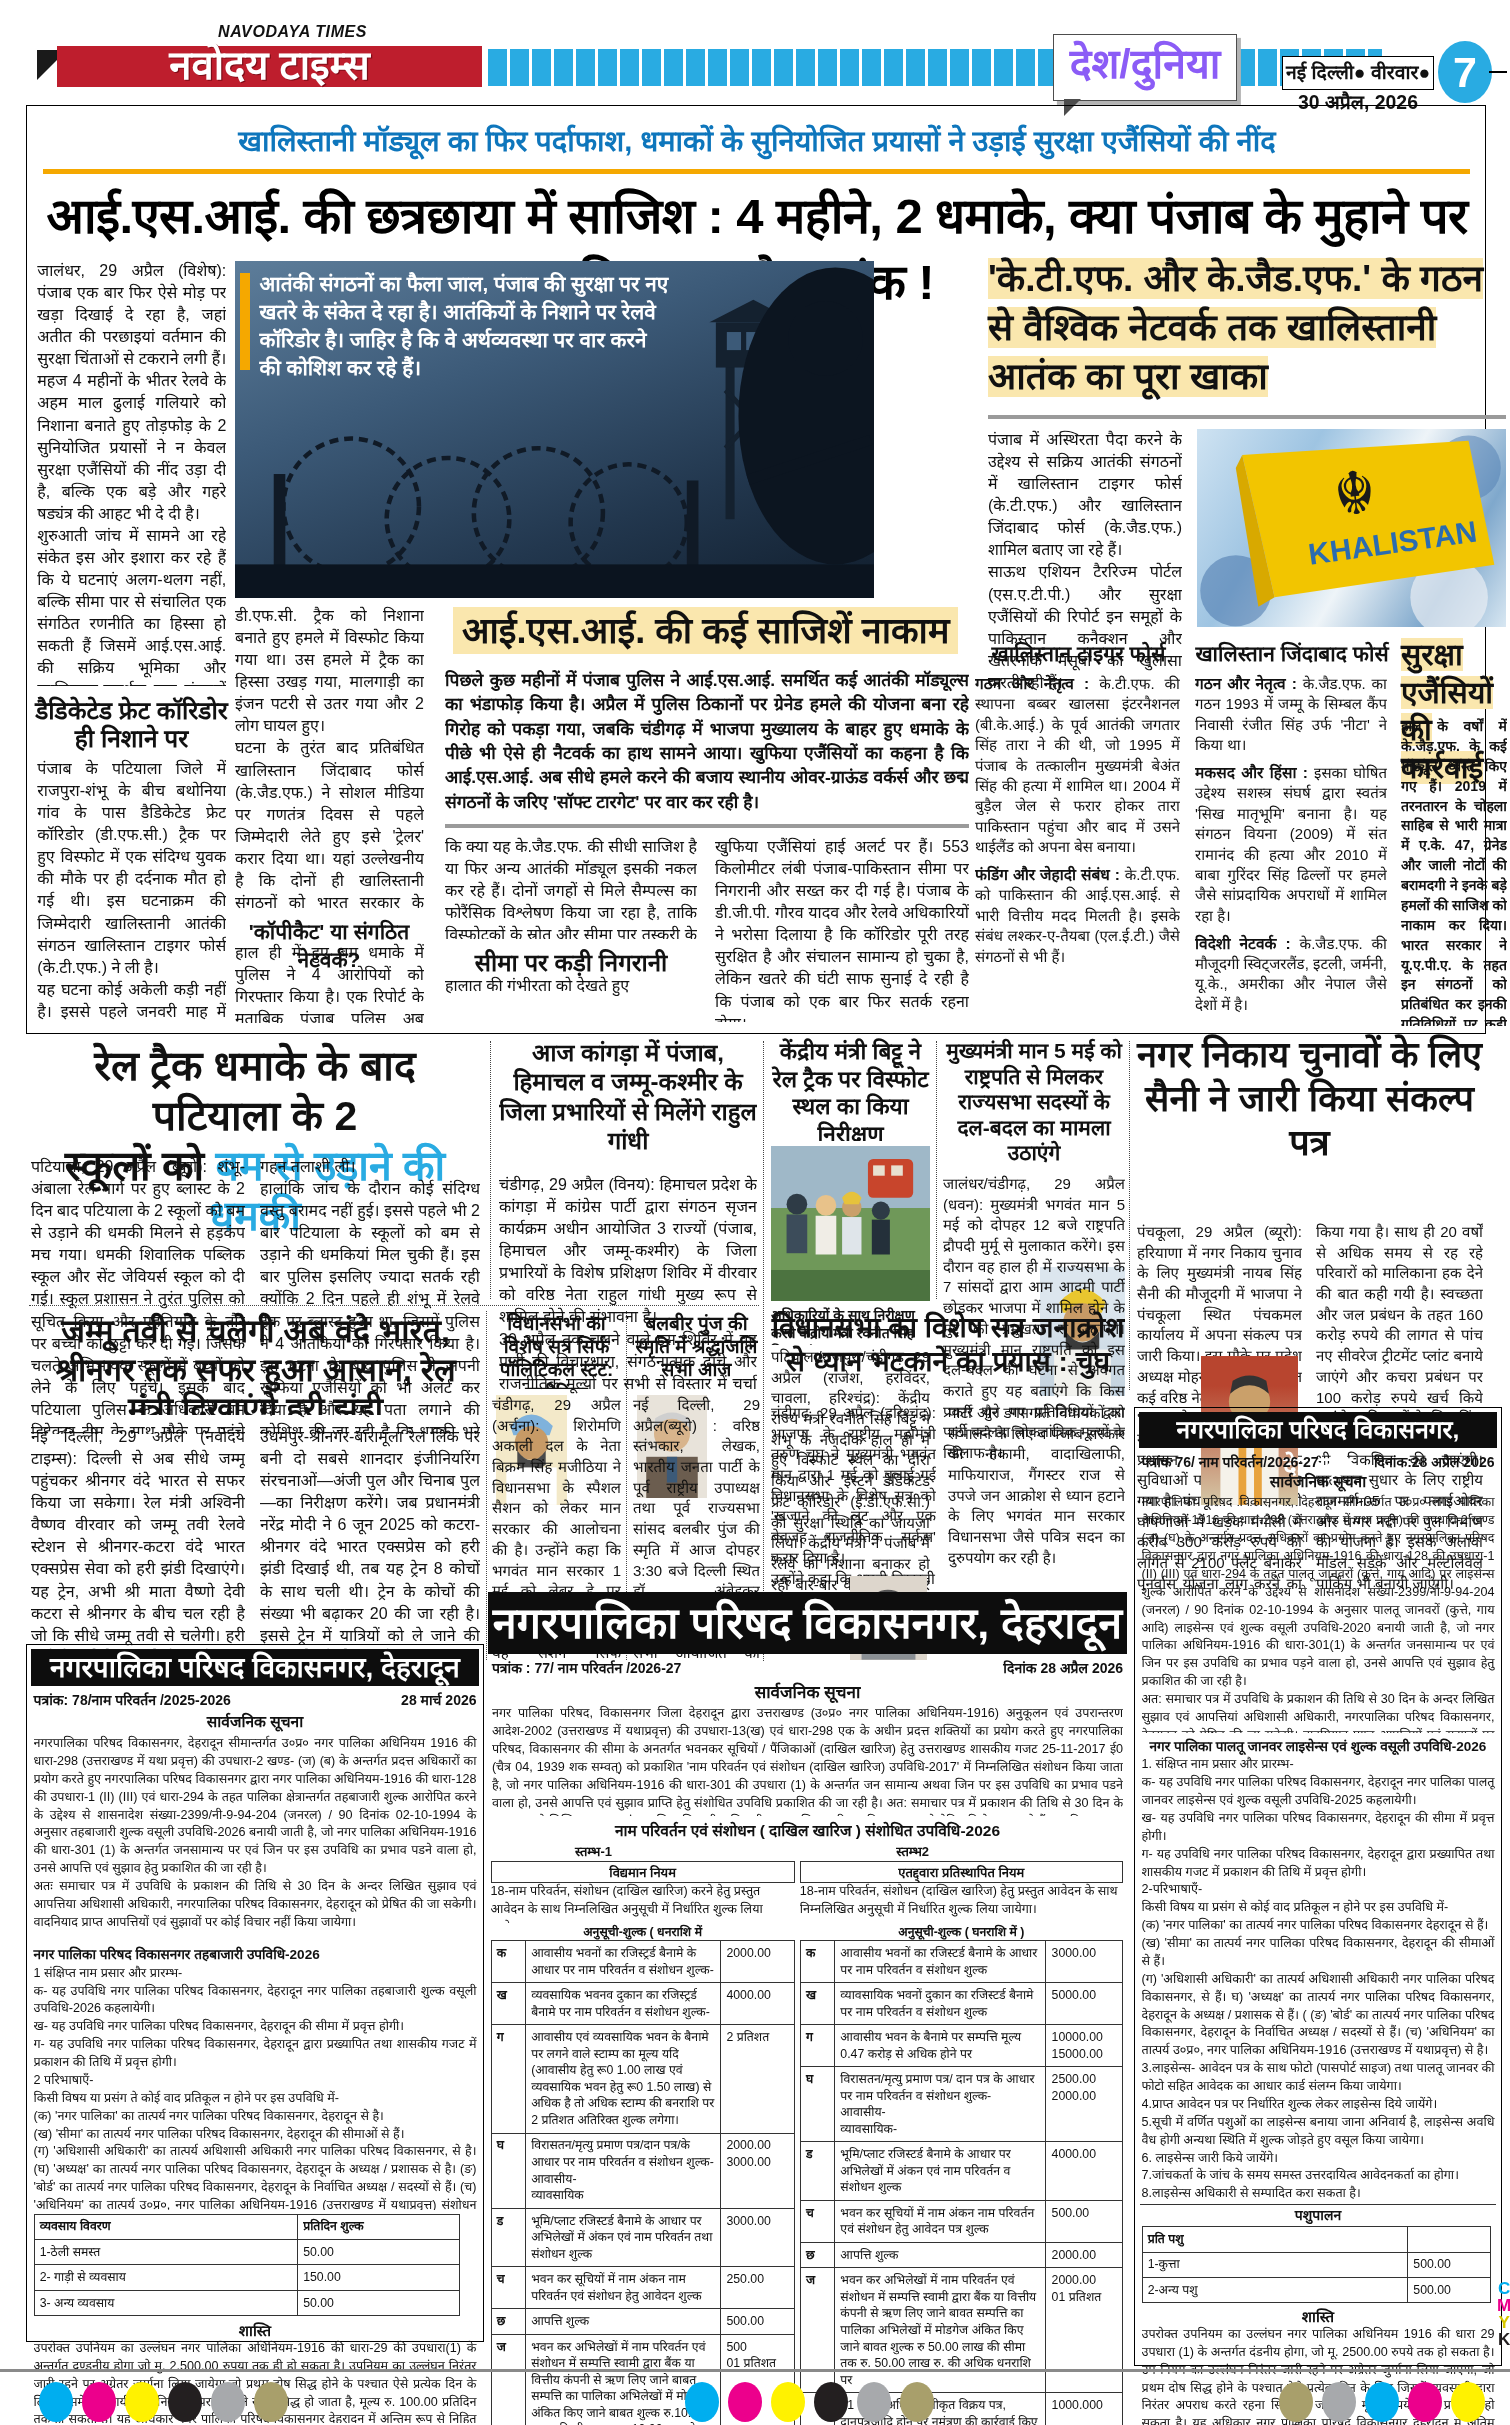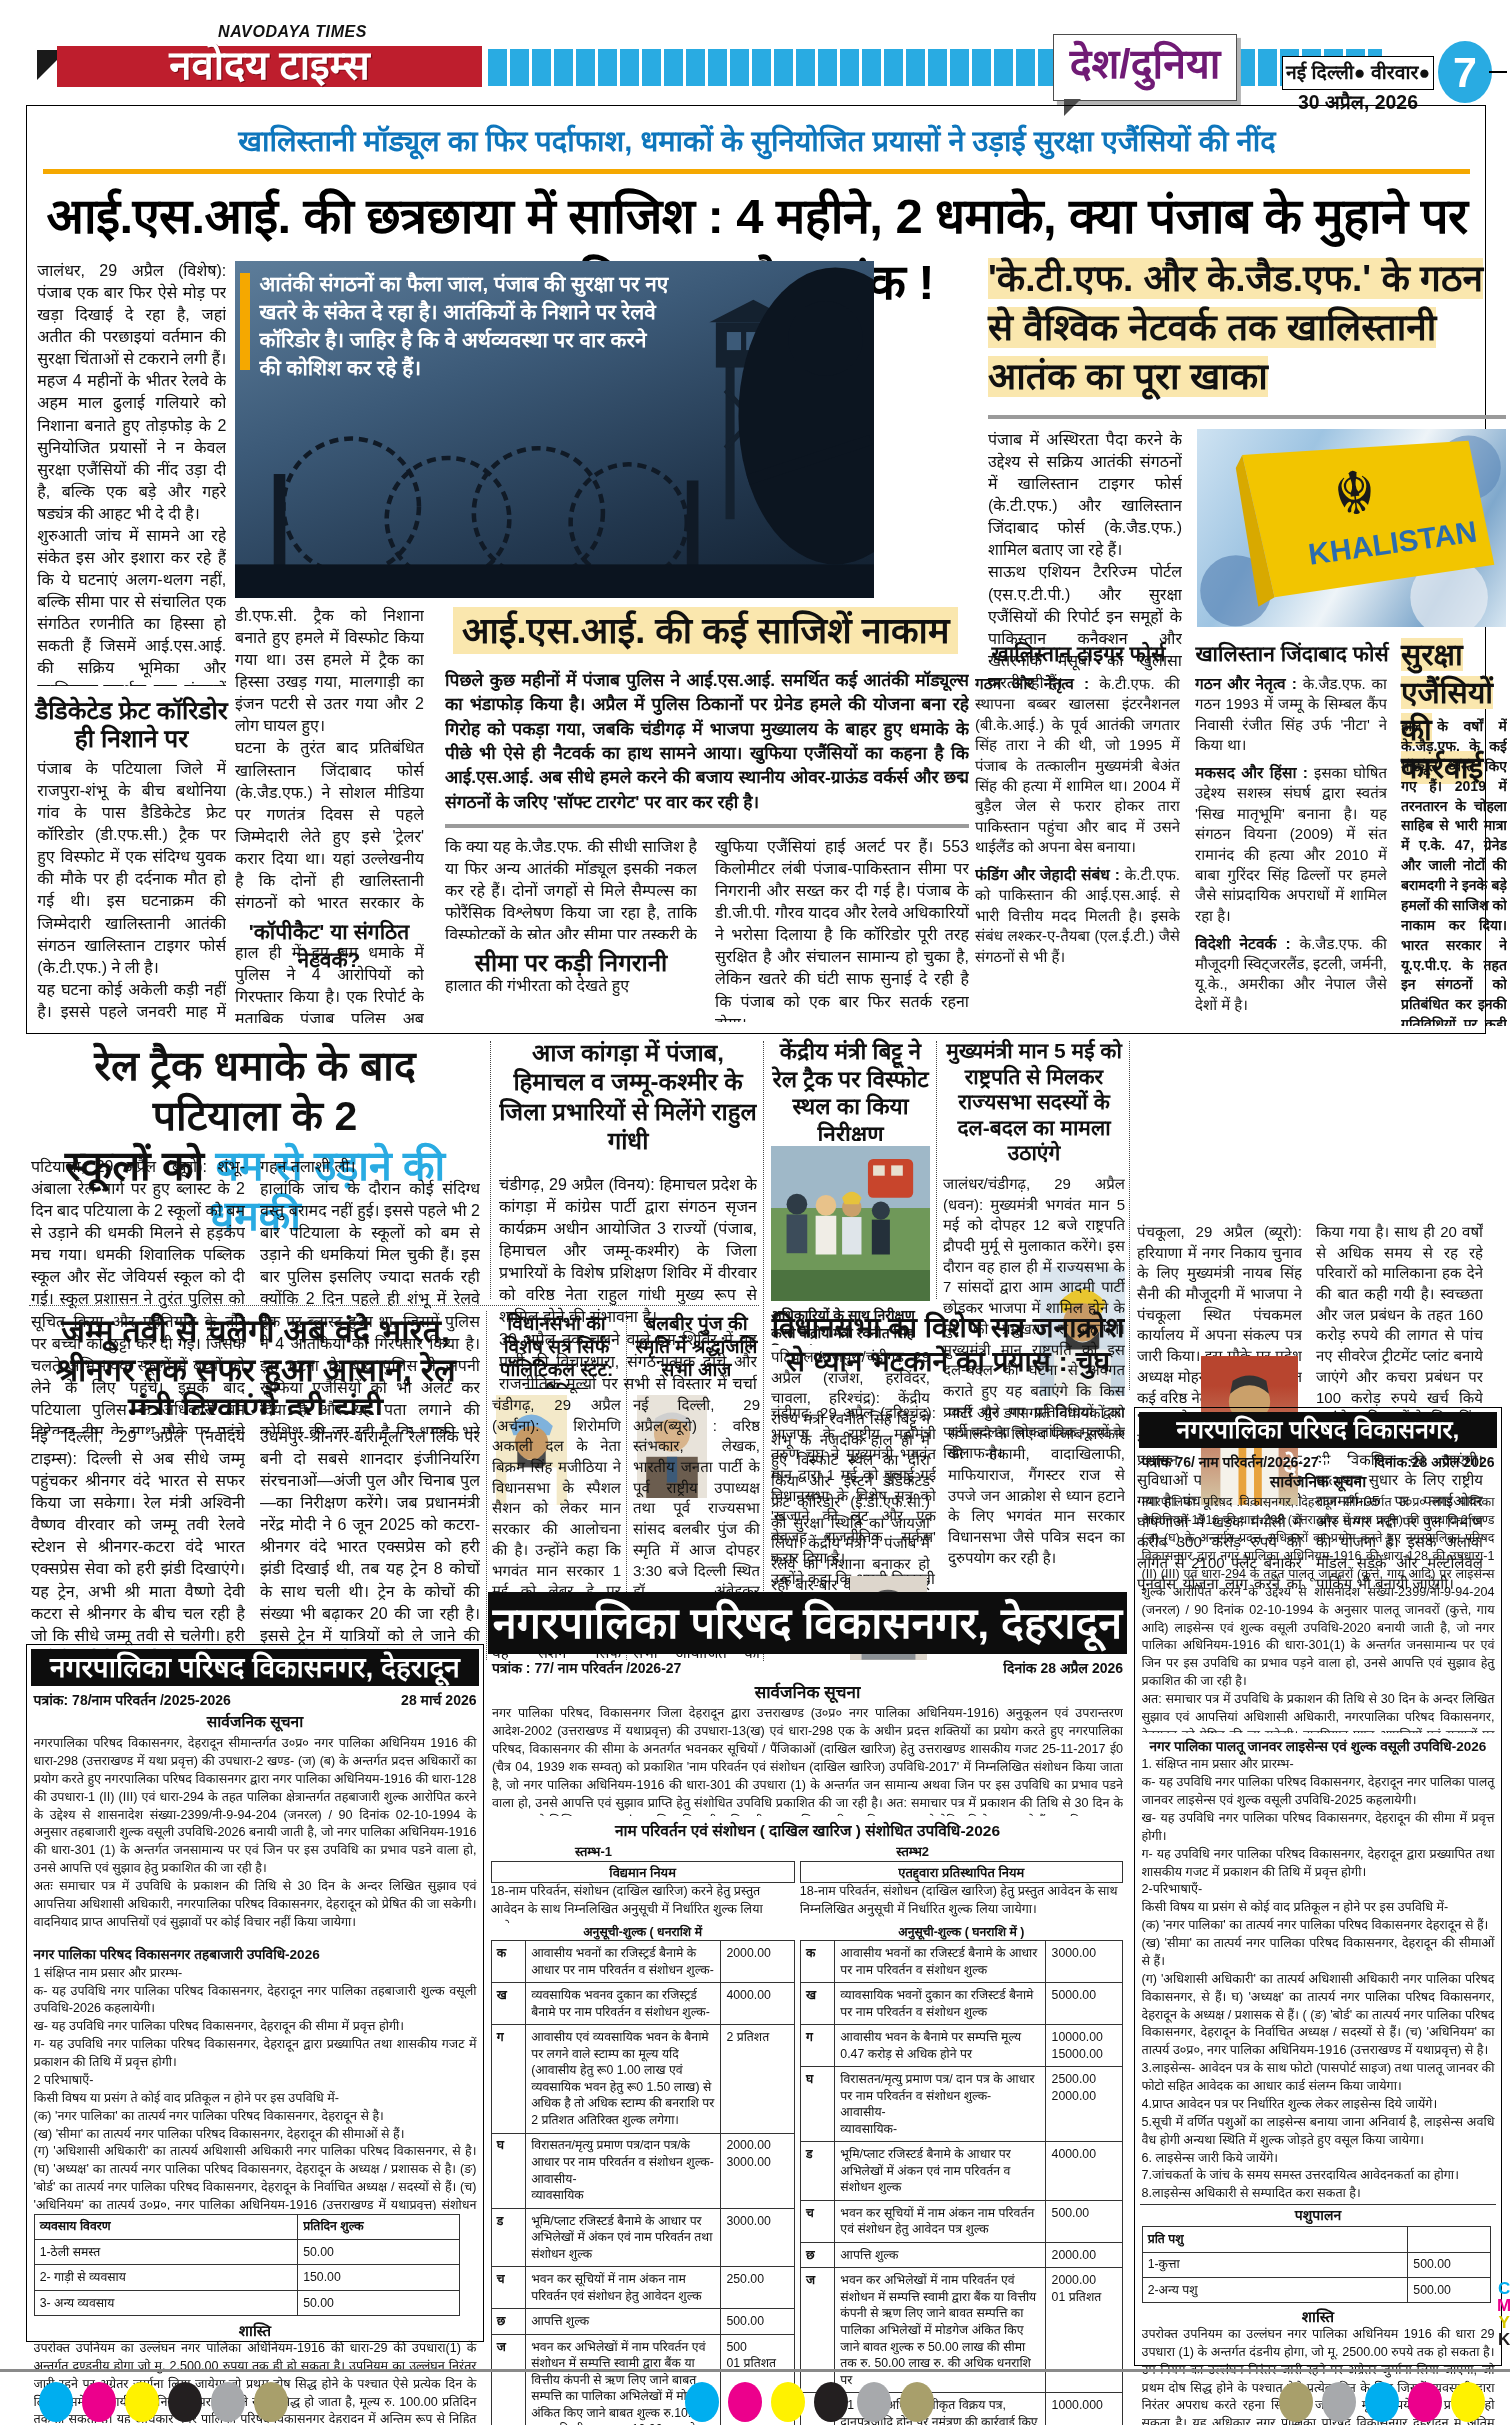--- a/index.html
+++ b/index.html
@@ -11,21 +11,21 @@
   .ctr{text-align:center;}
   .pre{white-space:pre-line;}
   .b{font-weight:bold;}
   
   .nav-small{font-style:italic;font-weight:bold;font-size:16px;letter-spacing:0.6px;}
   .logo-box{background:#BE1E2D;color:#fff;font-weight:bold;font-size:40px;line-height:39px;
             text-align:center;text-shadow:1.3px 1.3px 0 #7e0d18;}
   .logo-fold{width:0;height:0;border-left:30px solid #1a1a1a;border-bottom:30px solid transparent;}
   .stripes{background:repeating-linear-gradient(90deg,#29ABE2 0 19.4px,#ffffff 19.4px 22px);}
   .bubble{background:#fff;border:1.9px solid #4d4d4d;box-shadow:3.9px 3.9px 0 #b3b3b3;
-          color:#701a75;font-weight:bold;font-size:41px;line-height:59px;text-align:center;}
+          color:#8b5cf6;font-weight:bold;font-size:41px;line-height:59px;text-align:center;}
   .bubble-tail{width:0;height:0;border-right:17px solid transparent;border-top:17px solid #4d4d4d;}
   .datebox{background:#fff;border:1.3px solid #000;font-weight:bold;font-size:19.4px;line-height:30px;text-align:center;}
   .pagecircle{background:#29ABE2;border-radius:50%;color:#fff;font-weight:bold;font-size:43px;
               line-height:62px;text-align:center;}
   
   .mainbox{border:1.3px solid #000;}
   .kicker{color:#0E76BC;font-weight:bold;font-size:29px;}
   .goldrule{background:#F5A800;height:4.5px;}
   .mainhead{color:#000;font-weight:bold;font-size:49px;letter-spacing:-0.6px;}
   .hlyellow{background:#FAE7AE;box-decoration-break:clone;-webkit-box-decoration-break:clone;}
@@ -209,20 +209,21 @@
   <div class="abs clip" style="left:1040px;top:1267px;width:85px;height:129px;background:linear-gradient(180deg,#dce6ee 0 30%,#c3d2de 100%);">
     <svg width="85" height="129" viewBox="0 0 132 200">
       <path d="M30,55 q36,-42 72,0 l-6,16 h-60 z" fill="#e9c62f"></path>
       <circle cx="66" cy="86" r="30" fill="#c79a66"></circle>
       <path d="M40,100 q26,34 52,0 l0,26 q-26,18 -52,0 z" fill="#3a3a3a"></path>
       <rect x="22" y="128" width="88" height="72" fill="#f2f2ee"></rect>
     </svg>
   </div>
   <div class="abs clip bodytxt-sm just pre" style="left:943px;top:1174px;width:182px;height:426px;">जालंधर/चंडीगढ़, 29 अप्रैल (धवन): मुख्यमंत्री भगवंत मान 5 मई को दोपहर 12 बजे राष्ट्रपति द्रौपदी मुर्मू से मुलाकात करेंगे। इस दौरान वह हाल ही में राज्यसभा के 7 सांसदों द्वारा आम आदमी पार्टी छोड़कर भाजपा में शामिल होने के मुद्दे को प्रमुखता से उठाएंगे। मुख्यमंत्री मान राष्ट्रपति को इस दल-बदल की घटना से अवगत कराते हुए यह बताएंगे कि किस प्रकार चुने गए प्रतिनिधियों द्वारा पार्टी बदलना लोकतांत्रिक मूल्यों के खिलाफ है।</div>
 
+  <div class="abs bandhead clip" style="left:1135px;top:1033px;width:349px;height:181px;font-size:36px;">नगर निकाय चुनावों के लिए सैनी ने जारी किया संकल्प पत्र</div>
   <div class="abs clip bodytxt-sm just pre" style="left:1137px;top:1222px;width:165px;height:368px;">पंचकूला, 29 अप्रैल (ब्यूरो): हरियाणा में नगर निकाय चुनाव के लिए मुख्यमंत्री नायब सिंह सैनी की मौजूदगी में भाजपा ने पंचकूला स्थित पंचकमल कार्यालय में अपना संकल्प पत्र जारी किया। इस मौके पर प्रदेश अध्यक्ष मोहनलाल बड़ौली समेत कई वरिष्ठ नेता मौजूद रहे।
 भाजपा के इस विजन डॉक्यूमेंट में शहरी विकास, बेहतर प्रशासन और नागरिक सुविधाओं पर विशेष जोर दिया गया है। पंचकूला के लिए जारी घोषणाओं में खड़क मंगोली में करीब 300 करोड़ रुपये की लागत से 2100 फ्लैट बनाकर पुनर्वास योजना लागू करने का वादा</div>
   <div class="abs clip bodytxt-sm just pre" style="left:1316px;top:1222px;width:167px;height:368px;">किया गया है। साथ ही 20 वर्षों से अधिक समय से रह रहे परिवारों को मालिकाना हक देने की बात कही गयी है। स्वच्छता और जल प्रबंधन के तहत 160 करोड़ रुपये की लागत से पांच नए सीवरेज ट्रीटमेंट प्लांट बनाये जाएंगे और कचरा प्रबंधन पर 100 करोड़ रुपये खर्च किये जाएंगे। महिलाओं के लिए पिंक टॉयलेट और आधुनिक सुविधाएं भी विकसित की जाएंगी। यातायात सुधार के लिए राष्ट्रीय राजमार्ग-05 पर फ्लाईओवर और घग्गर नदी पर पुल निर्माण की योजना है। इसके अलावा मॉडल सड़कें और मल्टीलेवल पार्किंग भी बनायी जाएंगी।</div>
   <div class="abs clip" style="left:1201px;top:1356px;width:97px;height:149px;background:linear-gradient(180deg,#b8452f 0 20%,#d5c9a8 100%);">
     <svg width="97" height="149" viewBox="0 0 150 230">
       <circle cx="75" cy="70" r="32" fill="#caa06a"></circle>
       <path d="M45,58 q30,-26 60,0 l-4,-20 q-26,-16 -52,0 z" fill="#333"></path>
       <rect x="30" y="110" width="90" height="120" fill="#f5f2ea"></rect>
       <rect x="58" y="110" width="12" height="120" fill="#e8a33d"></rect>
       <rect x="82" y="110" width="12" height="120" fill="#e8a33d"></rect>

